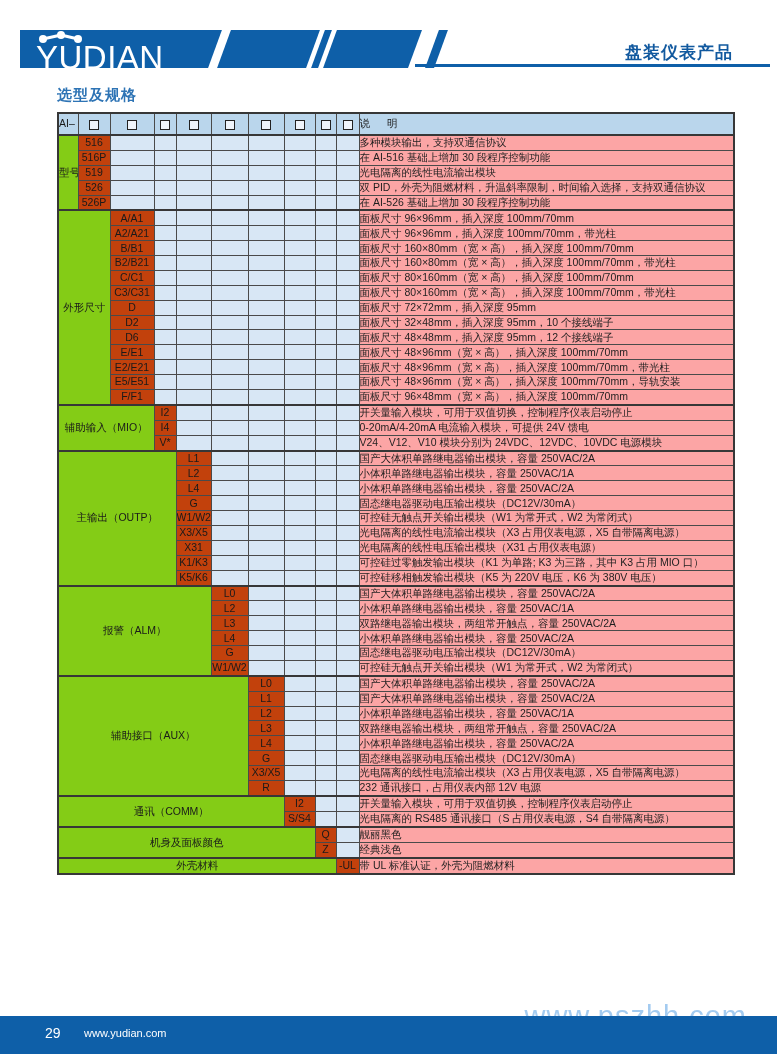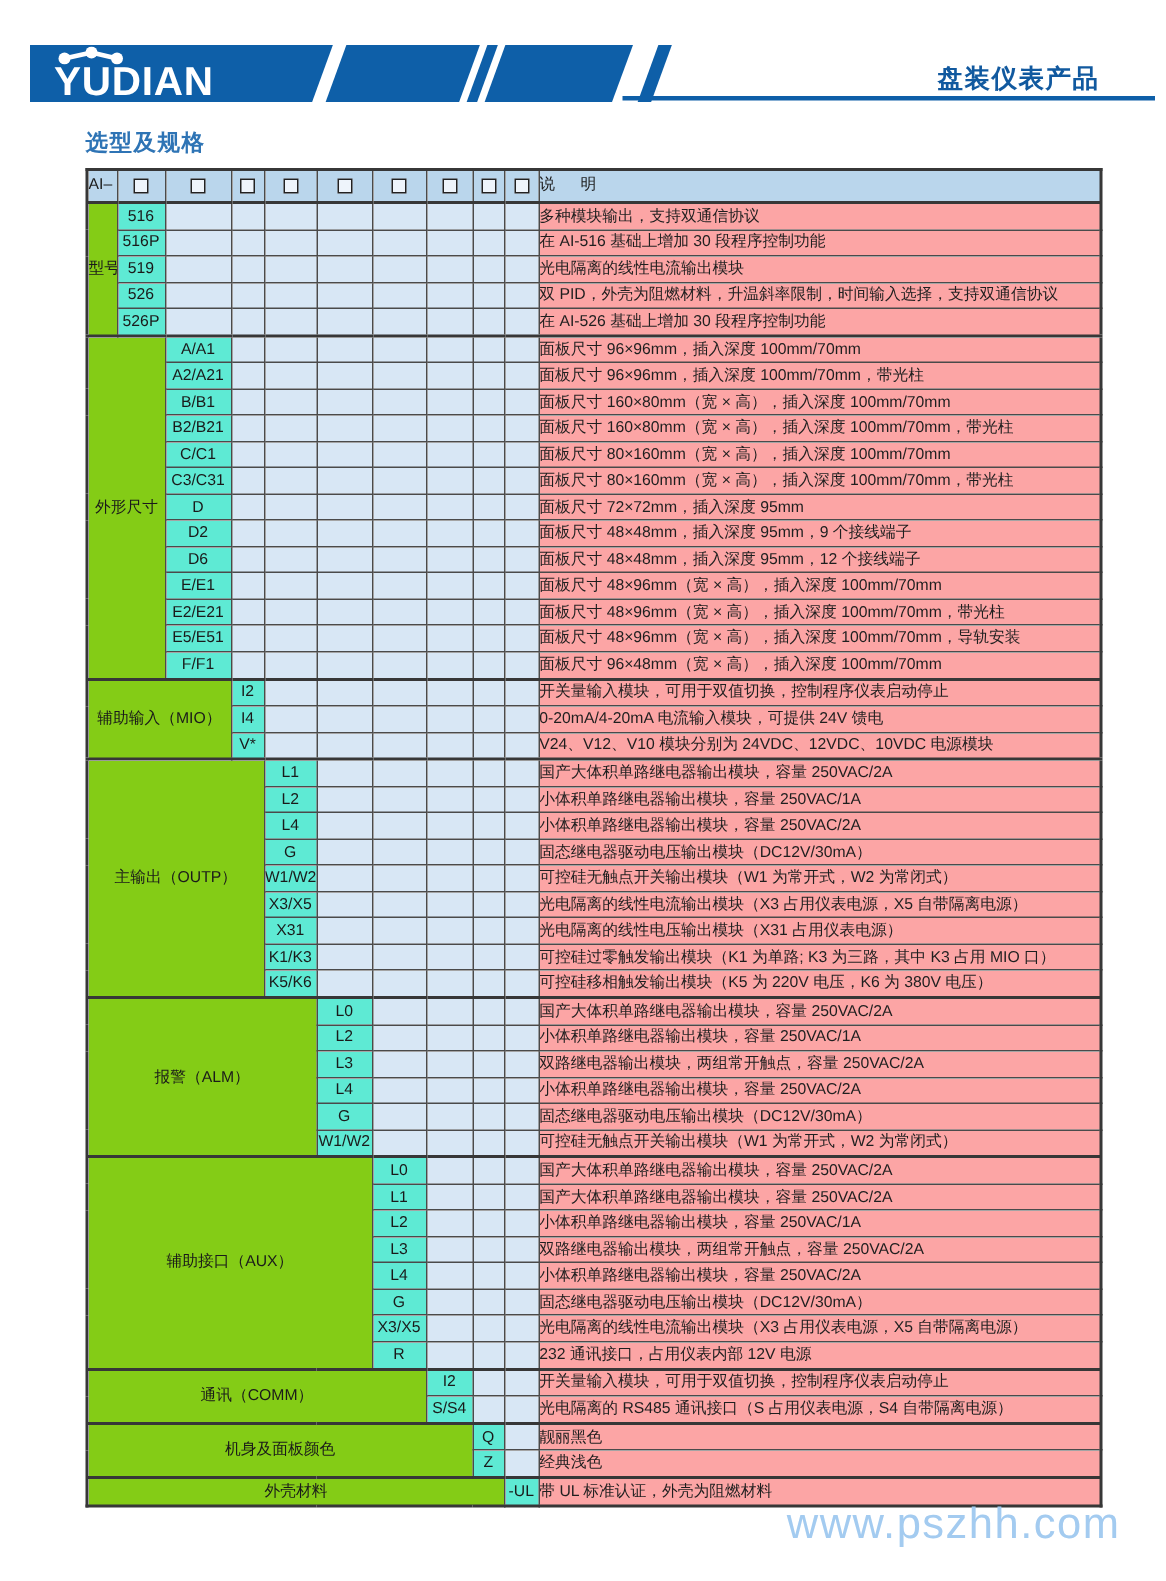--- a/index.html
+++ b/index.html
@@ -8,40 +8,40 @@
 
   
   .band-main{position:absolute;left:20px;top:30px;width:402px;height:38px;background:#0e5fa8;
              clip-path:polygon(0 0,100% 0,calc(100% - 14px) 100%,0 100%);}
   .band-main .stripe{position:absolute;top:-2px;height:42px;background:#fff;transform:skewX(-20deg);}
   .stripe.s1{left:195px;width:9px;}
   .stripe.s2{left:293px;width:5px;}
   .stripe.s3{left:305px;width:5px;}
   .stripe-blue{position:absolute;left:432px;top:30px;width:9px;height:38px;background:#0e5fa8;transform:skewX(-20deg);}
   .band-rule{position:absolute;left:415px;top:64px;width:355px;height:3px;background:#0e5fa8;}
-  .logo-text{position:absolute;left:36px;top:39px;font-size:27px;font-weight:bold;color:#fff;letter-spacing:.5px;}
+  .logo-text{position:absolute;left:36px;top:39px;font-size:33px;font-weight:normal;color:#fff;letter-spacing:.5px;}
   .logo-dots{position:absolute;left:37px;top:31px;}
   .product-line{position:absolute;top:41px;right:44px;font-size:17px;font-weight:bold;color:#11599f;letter-spacing:1px;text-align:right;}
 
   
   .page-title{position:absolute;left:57px;top:86px;font-size:15px;font-weight:bold;color:#2e74b5;letter-spacing:1px;}
 
   
   .tbl-wrap{position:absolute;left:57px;top:112px;}
-  table.sel{border-collapse:collapse;table-layout:fixed;width:676px;height:893px;
+  table.sel{border-collapse:collapse;table-layout:fixed;width:676px;height:763px;
             border:2px solid #373737;}
   table.sel th,table.sel td{border:1px solid #4a4a4a;overflow:hidden;white-space:nowrap;
             font-size:10.5px;padding:0;line-height:1.25;}
   table.sel th{background:#bad6ec;height:20px;font-weight:normal;}
   th.ai{ text-align:left;padding-left:2px;font-size:10.5px;}
   th.cb{text-align:center;}
   th.desc-h{font-weight:bold;letter-spacing:7px;font-size:12px;text-align:left;}
   .checkbox{display:inline-block;width:8px;height:8px;border:1.5px solid #222;background:#eef4fb;vertical-align:middle;}
   td.cat{background:#84cc16;text-align:center;font-size:11px;word-break:break-all;white-space:normal;line-height:1.35;}
-  td.code{background:#5eead4;text-align:center;}
+  td.code{background:#c2410c;text-align:center;}
   td.empty{background:#d8e7f5;}
   td.desc{background:#fca5a5;text-align:left;padding-left:6px;color:#1f1f1f;}
   .sec-top{border-top:2px solid #373737 !important;}
 
   
   .watermark{position:absolute;right:30px;top:1000px;font-size:29px;color:#a3cbf0;letter-spacing:1px;z-index:1;}
   .footer{position:absolute;left:0;top:1016px;width:777px;height:38px;background:#0e5fa8;z-index:2;}
   .pageno{position:absolute;left:45px;top:9px;font-size:14px;color:#fff;}
   .site{position:absolute;left:84px;top:11px;font-size:11px;color:#fff;}
 </style>
@@ -243,21 +243,21 @@
           </tr>
           <tr>
             <td class="code">D2</td>
             <td class="empty"></td>
             <td class="empty"></td>
             <td class="empty"></td>
             <td class="empty"></td>
             <td class="empty"></td>
             <td class="empty"></td>
             <td class="empty"></td>
-            <td class="desc">面板尺寸 48×48mm，插入深度 95mm，9 个接线端子</td>
+            <td class="desc">面板尺寸 32×48mm，插入深度 95mm，10 个接线端子</td>
           </tr>
           <tr>
             <td class="code">D6</td>
             <td class="empty"></td>
             <td class="empty"></td>
             <td class="empty"></td>
             <td class="empty"></td>
             <td class="empty"></td>
             <td class="empty"></td>
             <td class="empty"></td>
@@ -553,14 +553,18 @@
           <tr>
             <td class="cat sec-top" rowspan="1" colspan="9">外壳材料</td>
             <td class="code sec-top">-UL</td>
             <td class="desc sec-top">带 UL 标准认证，外壳为阻燃材料</td>
           </tr>
         </tbody>
     </table>
   </div>
 
   <div class="watermark">www.pszhh.com</div>
+  <div class="footer">
+    <span class="pageno">29</span>
+    <span class="site">www.yudian.com</span>
+  </div>
 
 </div>
 
 </body></html>

